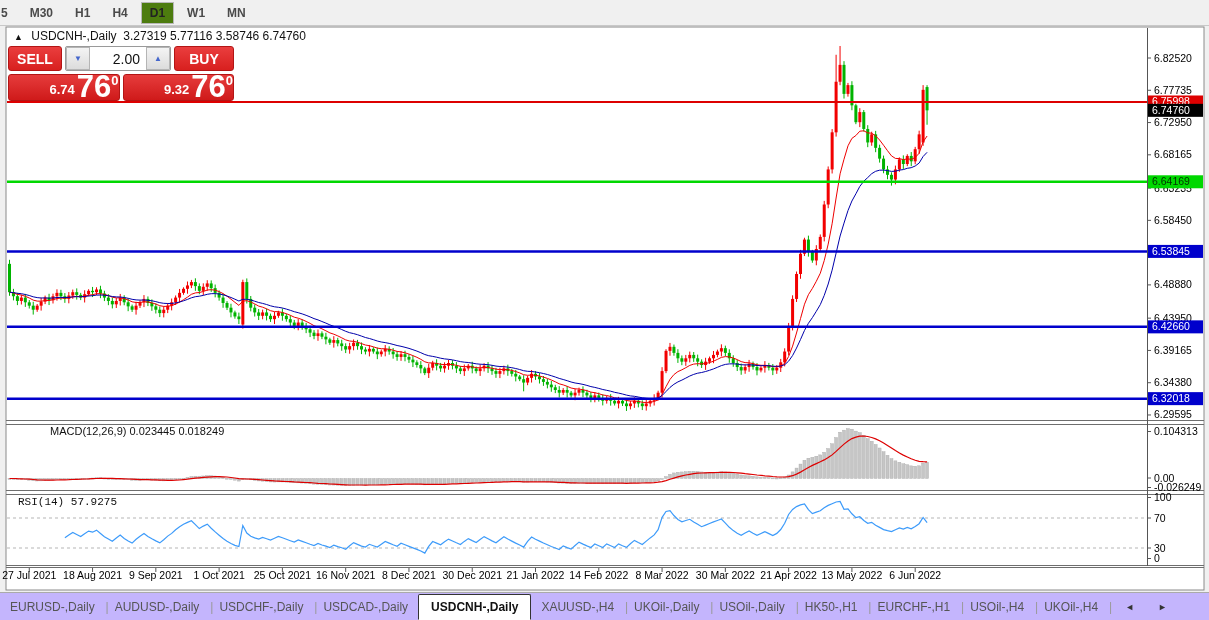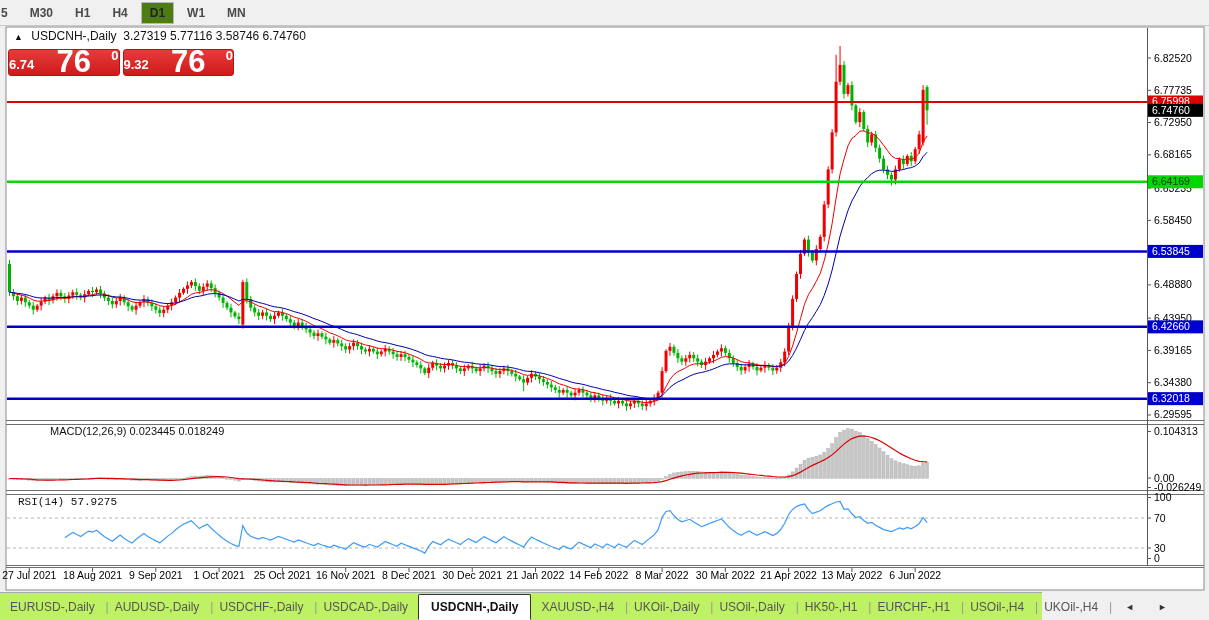--- a/index.html
+++ b/index.html
@@ -53,36 +53,36 @@
     color:#4466cc;font-size:8px;cursor:pointer;
   }
   #vol-value{
     flex:1;display:flex;align-items:center;justify-content:flex-end;
     padding-right:6px;font-size:14px;color:#111;
   }
   #tp-row2{display:flex;margin-top:3px;height:27px;gap:3px;}
   .price-panel{
     flex:1;background:linear-gradient(#e63c3c,#cf1a1a);
     border:1px solid #b31515;border-radius:3px;color:#fff;
-    display:flex;align-items:flex-end;justify-content:space-between;
+    display:flex;align-items:flex-end;justify-content:flex-end;
     padding-bottom:1px;cursor:pointer;
   }
   .pp-small{font-size:13px;font-weight:bold;margin-right:2px;margin-bottom:2px;}
   .pp-big{font-size:31px;font-weight:bold;line-height:25px;}
   .pp-sup{font-size:13px;font-weight:bold;align-self:flex-start;margin-top:-2px;}
   
   .pane-label{
     position:absolute;z-index:20;font-size:11px;color:#111;white-space:nowrap;
   }
   #macd-label{left:10px;top:425px;padding-left:40px;}
   #rsi-label{left:18px;top:496px;font-family:Liberation Mono, monospace;}
   
   #tab-bar{
-    position:absolute;left:0;top:592px;width:1042px;height:28px;
-    background:#bef264;border-top:1px solid #aaa;
+    position:absolute;left:0;top:592px;width:1209px;height:28px;
+    background:#c4b5fd;border-top:1px solid #aaa;
     display:flex;align-items:center;z-index:30;box-sizing:border-box;
   }
   .sym-tab{
     font-size:12px;color:#555;padding:4px 10px;cursor:pointer;white-space:nowrap;
     position:relative;
   }
   .sym-tab::after{
     content:"|";color:#999;position:absolute;right:-4px;top:4px;
   }
   .sym-tab:last-of-type::after{content:"";}
@@ -910,20 +910,29 @@
 <div id="chart-title">
   <span class="arrow">▲</span>
   <span>USDCNH-,Daily</span>&nbsp;
   <span>3.27319</span>
   <span>5.77116</span>
   <span>3.58746</span>
   <span>6.74760</span>
 </div>
 
 <div id="trade-panel">
+  <div id="tp-row1">
+    <div class="tp-btn" id="sell-btn">SELL</div>
+    <div id="vol-box">
+      <div class="vol-arrow">▼</div>
+      <div id="vol-value">2.00</div>
+      <div class="vol-arrow">▲</div>
+    </div>
+    <div class="tp-btn" id="buy-btn">BUY</div>
+  </div>
   <div id="tp-row2">
     <div class="price-panel">
       <span class="pp-small">6.74</span>
       <span class="pp-big">76</span>
       <span class="pp-sup">0</span>
     </div>
     <div class="price-panel">
       <span class="pp-small">9.32</span>
       <span class="pp-big">76</span>
       <span class="pp-sup">0</span>

